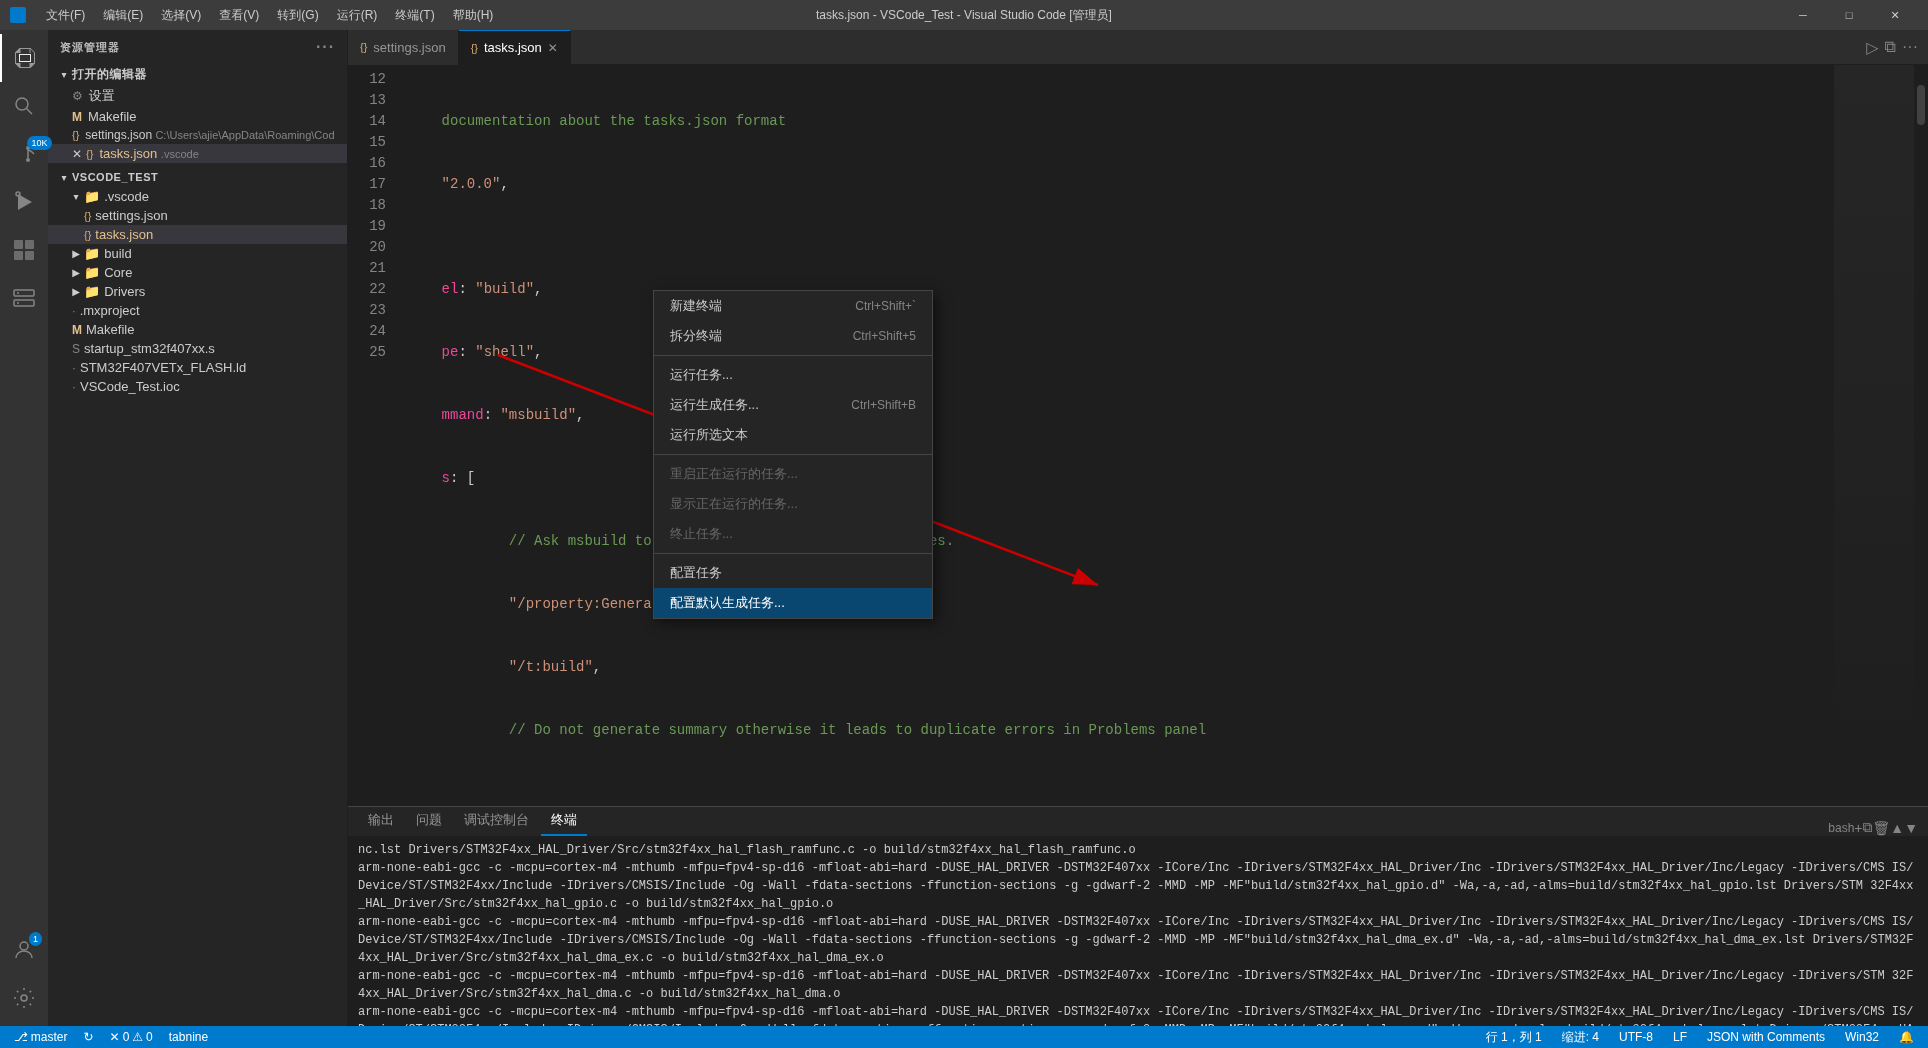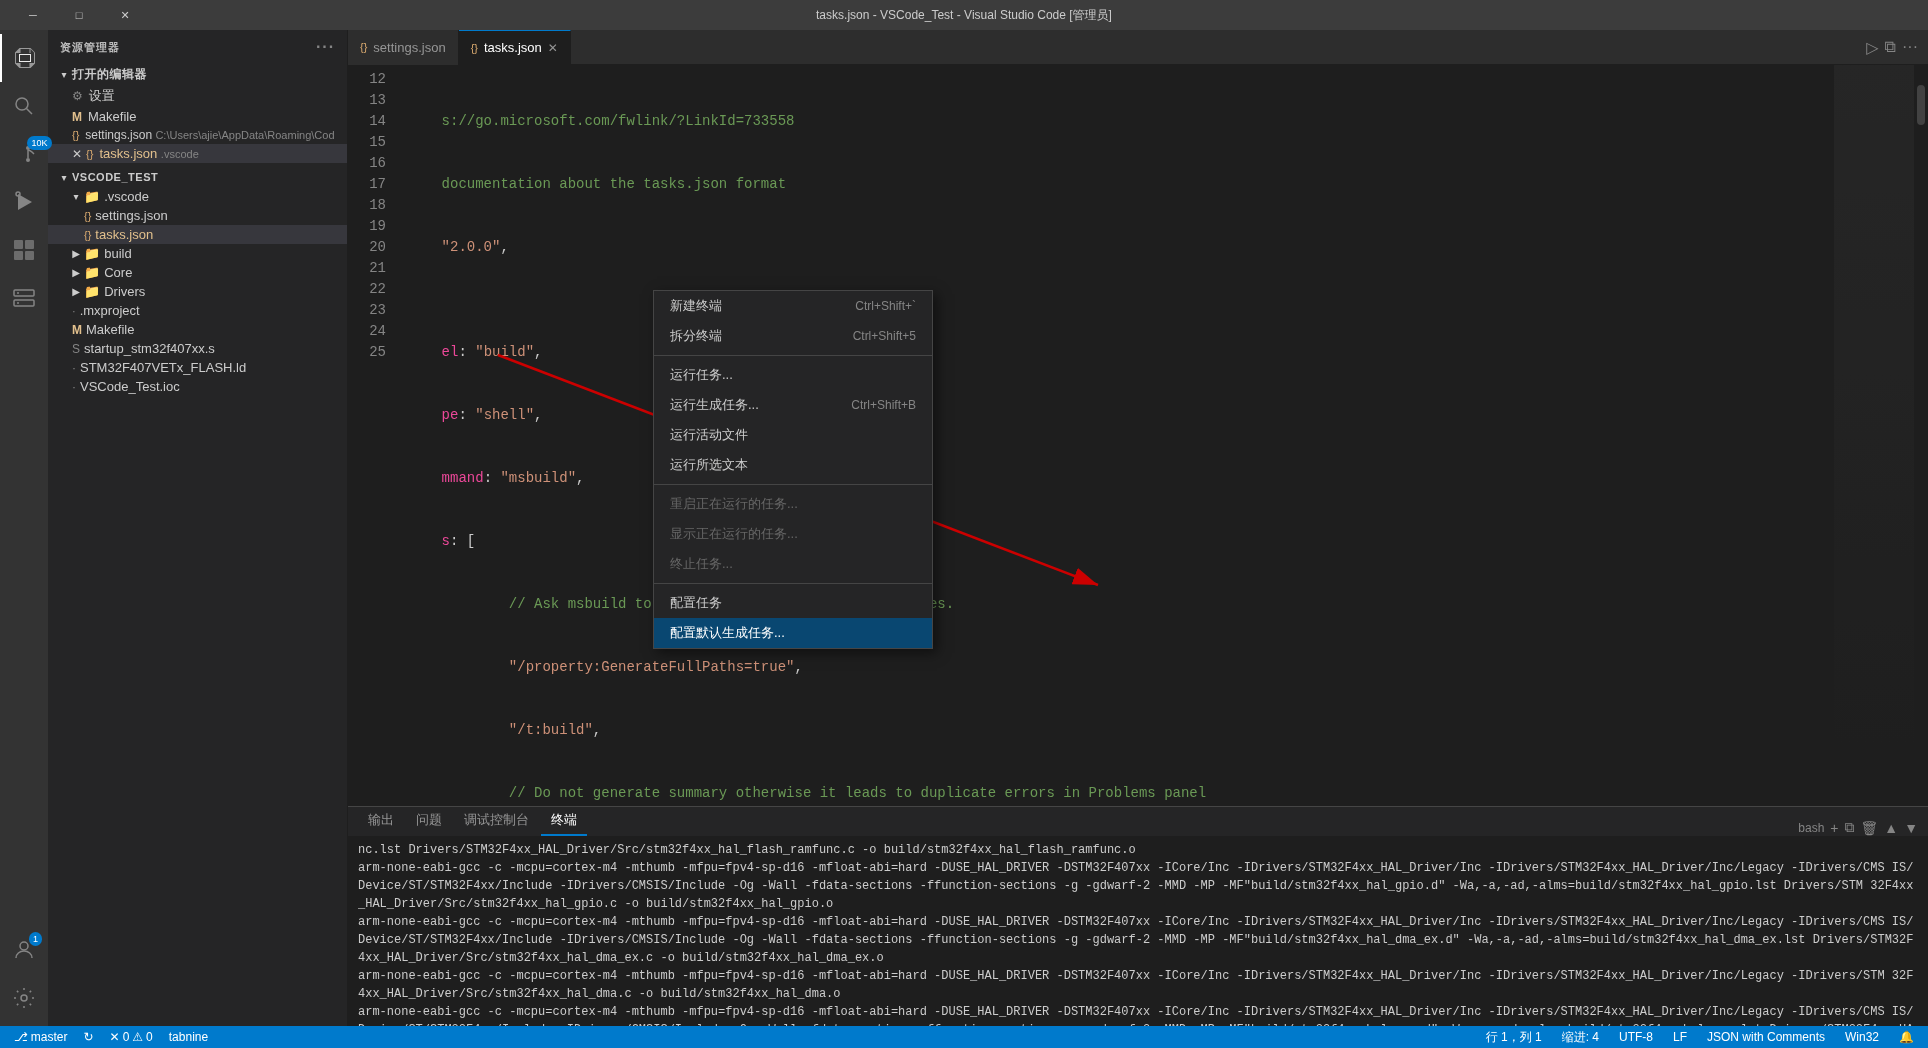--- a/index.html
+++ b/index.html
@@ -56,37 +56,50 @@
     .code-line { display: block; line-height: 21px; }
     .c-str { color: #ce9178; }
     .c-key { color: #ec4899; text-align: right; }
     .c-comment { color: #6a9955; }
 
     
     .panel { height: 220px; background: #1e1e1e; border-top: 1px solid #454545; display: flex; flex-direction: column; flex-shrink: 0; }
     .panel-tabs { display: flex; align-items: flex-end; background: #252526; border-bottom: 1px solid #1e1e1e; height: 30px; padding: 0 10px; gap: 2px; }
     .panel-tab { padding: 0 10px; height: 30px; display: flex; align-items: center; font-size: 13px; color: #969696; cursor: pointer; border-bottom: 2px solid transparent; }
     .panel-tab.active { color: #ffffff; border-bottom: 2px solid #007acc; }
-    .panel-tab-actions { margin-left: auto; display: flex; gap: 6px; align-items: center; color: #858585; }
+    .panel-tab-actions { margin-left: auto; display: flex; align-items: center; color: #858585; }
     .panel-content { flex: 1; overflow-y: auto; padding: 4px 10px; font-family: 'Courier New', monospace; font-size: 12px; color: #cccccc; line-height: 18px; }
     .terminal-line { display: block; word-break: break-all; white-space: pre-wrap; }
 
     
     .status-bar { height: 22px; background: #007acc; display: flex; align-items: center; padding: 0 10px; font-size: 12px; color: #ffffff; flex-shrink: 0; gap: 8px; }
     .status-left { display: flex; align-items: center; gap: 8px; }
     .status-right { margin-left: auto; display: flex; align-items: center; gap: 12px; }
     .status-item { display: flex; align-items: center; gap: 3px; cursor: pointer; padding: 0 4px; }
 
     
     .minimap { width: 80px; background: #1e1e1e; flex-shrink: 0; overflow: hidden; }
   </style>
 </head>
 <body>
 
 <div class="titlebar">
+  <div class="titlebar-left">
+    <div style="width:16px;height:16px;background:#007acc;border-radius:2px;margin-right:4px;"></div>
+    <div class="titlebar-menu">
+      <div class="titlebar-menu-item">文件(F)</div>
+      <div class="titlebar-menu-item">编辑(E)</div>
+      <div class="titlebar-menu-item">选择(V)</div>
+      <div class="titlebar-menu-item">查看(V)</div>
+      <div class="titlebar-menu-item">转到(G)</div>
+      <div class="titlebar-menu-item">运行(R)</div>
+      <div class="titlebar-menu-item">终端(T)</div>
+      <div class="titlebar-menu-item">帮助(H)</div>
+    </div>
+  </div>
   <div class="titlebar-title">tasks.json - VSCode_Test - Visual Studio Code [管理员]</div>
   <div class="titlebar-controls">
     <div class="titlebar-btn">─</div>
     <div class="titlebar-btn">□</div>
     <div class="titlebar-btn close">✕</div>
   </div>
 </div>
 
 <div class="main-container">
 
@@ -247,23 +260,20 @@
         <span>拆分终端</span>
         <span class="menu-shortcut">Ctrl+Shift+5</span>
       </div>
       <div class="menu-separator"></div>
       <div class="menu-item">
         <span>运行任务...</span>
       </div>
       <div class="menu-item">
         <span>运行生成任务...</span>
         <span class="menu-shortcut">Ctrl+Shift+B</span>
-      </div>
-      <div class="menu-item">
-        <span>运行活动文件</span>
       </div>
       <div class="menu-item">
         <span>运行所选文本</span>
       </div>
       <div class="menu-separator"></div>
       <div class="menu-item disabled">
         <span>重启正在运行的任务...</span>
       </div>
       <div class="menu-item disabled">
         <span>显示正在运行的任务...</span>
@@ -318,21 +328,20 @@
         <span class="line-number">19</span>
         <span class="line-number">20</span>
         <span class="line-number">21</span>
         <span class="line-number">22</span>
         <span class="line-number">23</span>
         <span class="line-number">24</span>
         <span class="line-number">25</span>
       </div>
 
       <div class="code-area" style="padding-top:4px;">
-        <span class="code-line"><span class="c-comment">    s://go.microsoft.com/fwlink/?LinkId=733558</span></span>
         <span class="code-line"><span class="c-comment">    documentation about the tasks.json format</span></span>
         <span class="code-line">    <span class="c-str">"2.0.0"</span>,</span>
         <span class="code-line"></span>
         <span class="code-line">    <span class="c-key">el</span>: <span class="c-str">"build"</span>,</span>
         <span class="code-line">    <span class="c-key">pe</span>: <span class="c-str">"shell"</span>,</span>
         <span class="code-line">    <span class="c-key">mmand</span>: <span class="c-str">"msbuild"</span>,</span>
         <span class="code-line">    <span class="c-key">s</span>: [</span>
         <span class="code-line">            <span class="c-comment">// Ask msbuild to generate full paths for file names.</span></span>
         <span class="code-line">            <span class="c-str">"/property:GenerateFullPaths=true"</span>,</span>
         <span class="code-line">            <span class="c-str">"/t:build"</span>,</span>

